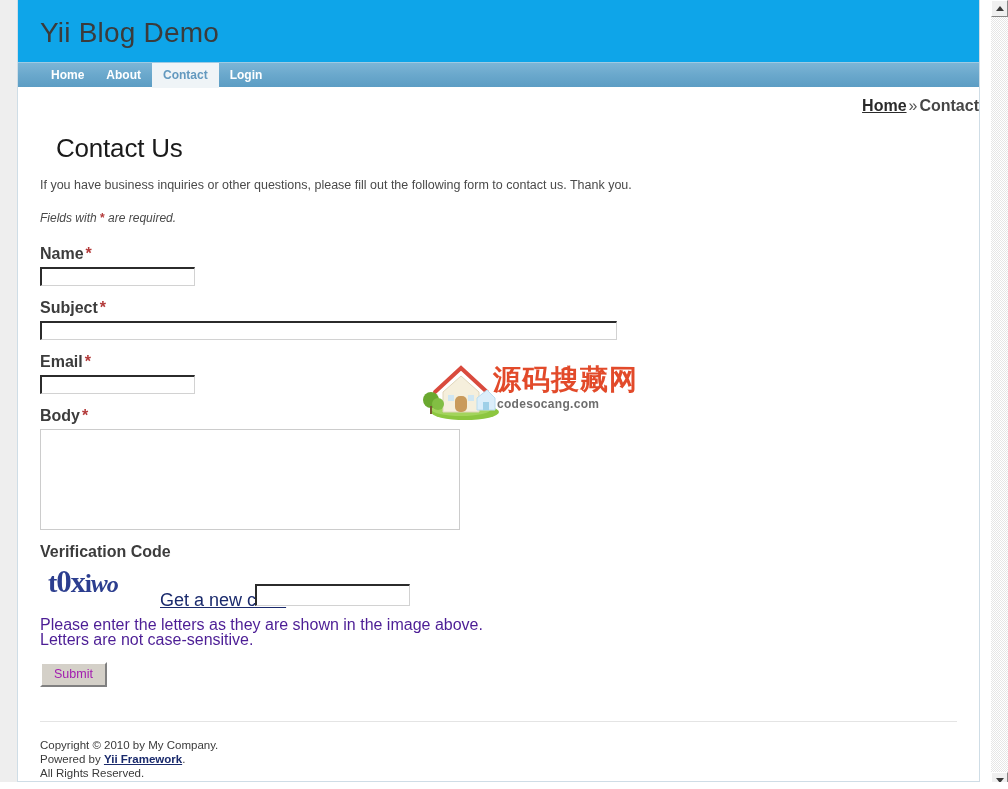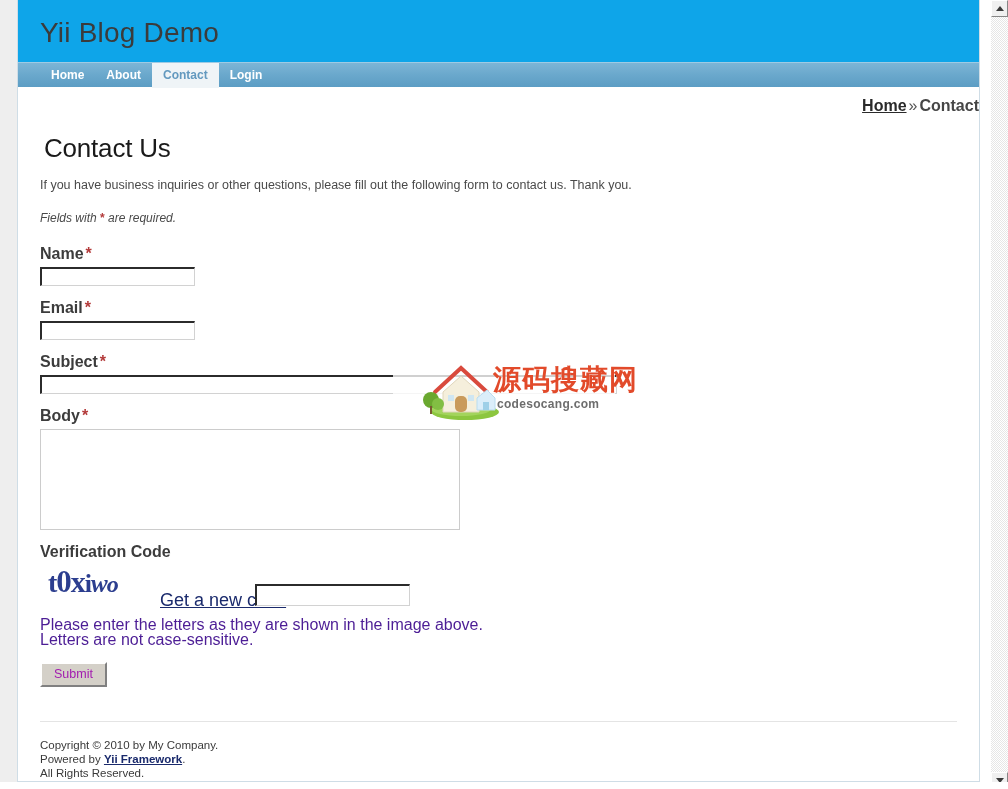--- a/index.html
+++ b/index.html
@@ -114,21 +114,21 @@
 
   
   #content {
     padding: 0 22px;
     position: relative;
   }
   h1.page-title {
     font-size: 26px;
     font-weight: normal;
     color: #1a1a1a;
-    margin: 18px 0 14px 4px;
+    margin: 18px 0 14px 16px;
     line-height: 30px;
     letter-spacing: -0.2px;
   }
   p.intro {
     font-size: 12.5px;
     color: #4a4a4a;
     margin: 0 0 18px 0;
     line-height: 16px;
   }
   p.note {
@@ -382,27 +382,27 @@
       <p class="note"><span>Fields with </span><span class="req">*</span><span> are required.</span></p>
 
       <form>
 
         <div class="row">
           <label class="field-label" for="name-input"><span>Name</span><span class="req">*</span></label>
           <input id="name-input" class="text-field" type="text" value="" style="">
         </div>
 
         <div class="row">
+          <label class="field-label" for="subject-input"><span>Subject</span><span class="req">*</span></label>
+          <input id="subject-input" class="text-field" type="text" value="" style="">
+        </div>
+
+        <div class="row">
           <label class="field-label" for="email-input"><span>Email</span><span class="req">*</span></label>
           <input id="email-input" class="text-field" type="text" value="" style="">
-        </div>
-
-        <div class="row">
-          <label class="field-label" for="subject-input"><span>Subject</span><span class="req">*</span></label>
-          <input id="subject-input" class="text-field" type="text" value="" style="">
         </div>
 
         <div class="row">
           <label class="field-label" for="body-input"><span>Body</span><span class="req">*</span></label>
           <textarea id="body-input" class="body-field" style=""></textarea>
         </div>
 
         <div class="row" id="captcha-row">
           <label class="field-label" for="captcha-input"><span>Verification Code</span></label>
 

